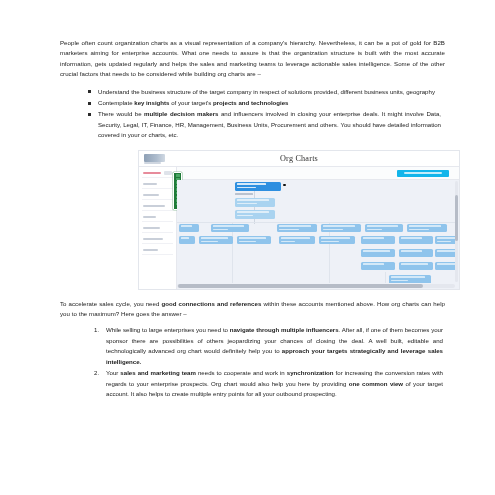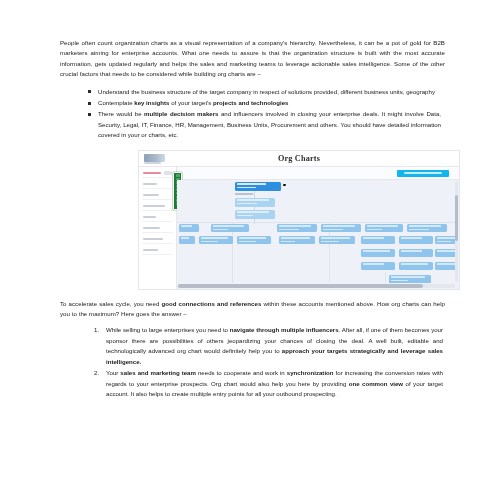--- a/index.html
+++ b/index.html
@@ -114,21 +114,21 @@
     left: 5px; top: 11.5px;
     width: 17px; height: 2px;
     background: #cfd6e0;
     border-radius: 1px;
   }
   .app-title {
     position: absolute;
     left: 0; right: 0; top: 3px;
     text-align: center;
     font-family: "Liberation Serif", serif;
-    font-weight: bold;
+    font-weight: normal;
     font-size: 8.2px;
     color: #2e2e2e;
     letter-spacing: .2px;
   }
 
   
   .app-sub {
     position: absolute;
     left: 0; right: 0; top: 16px;
     height: 13px;

